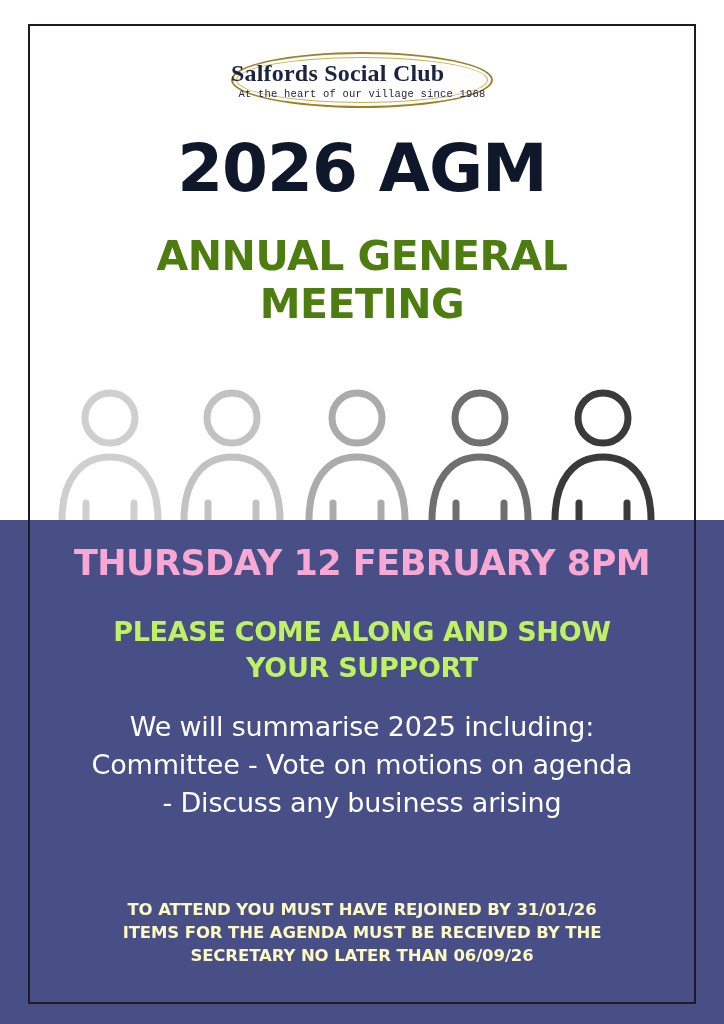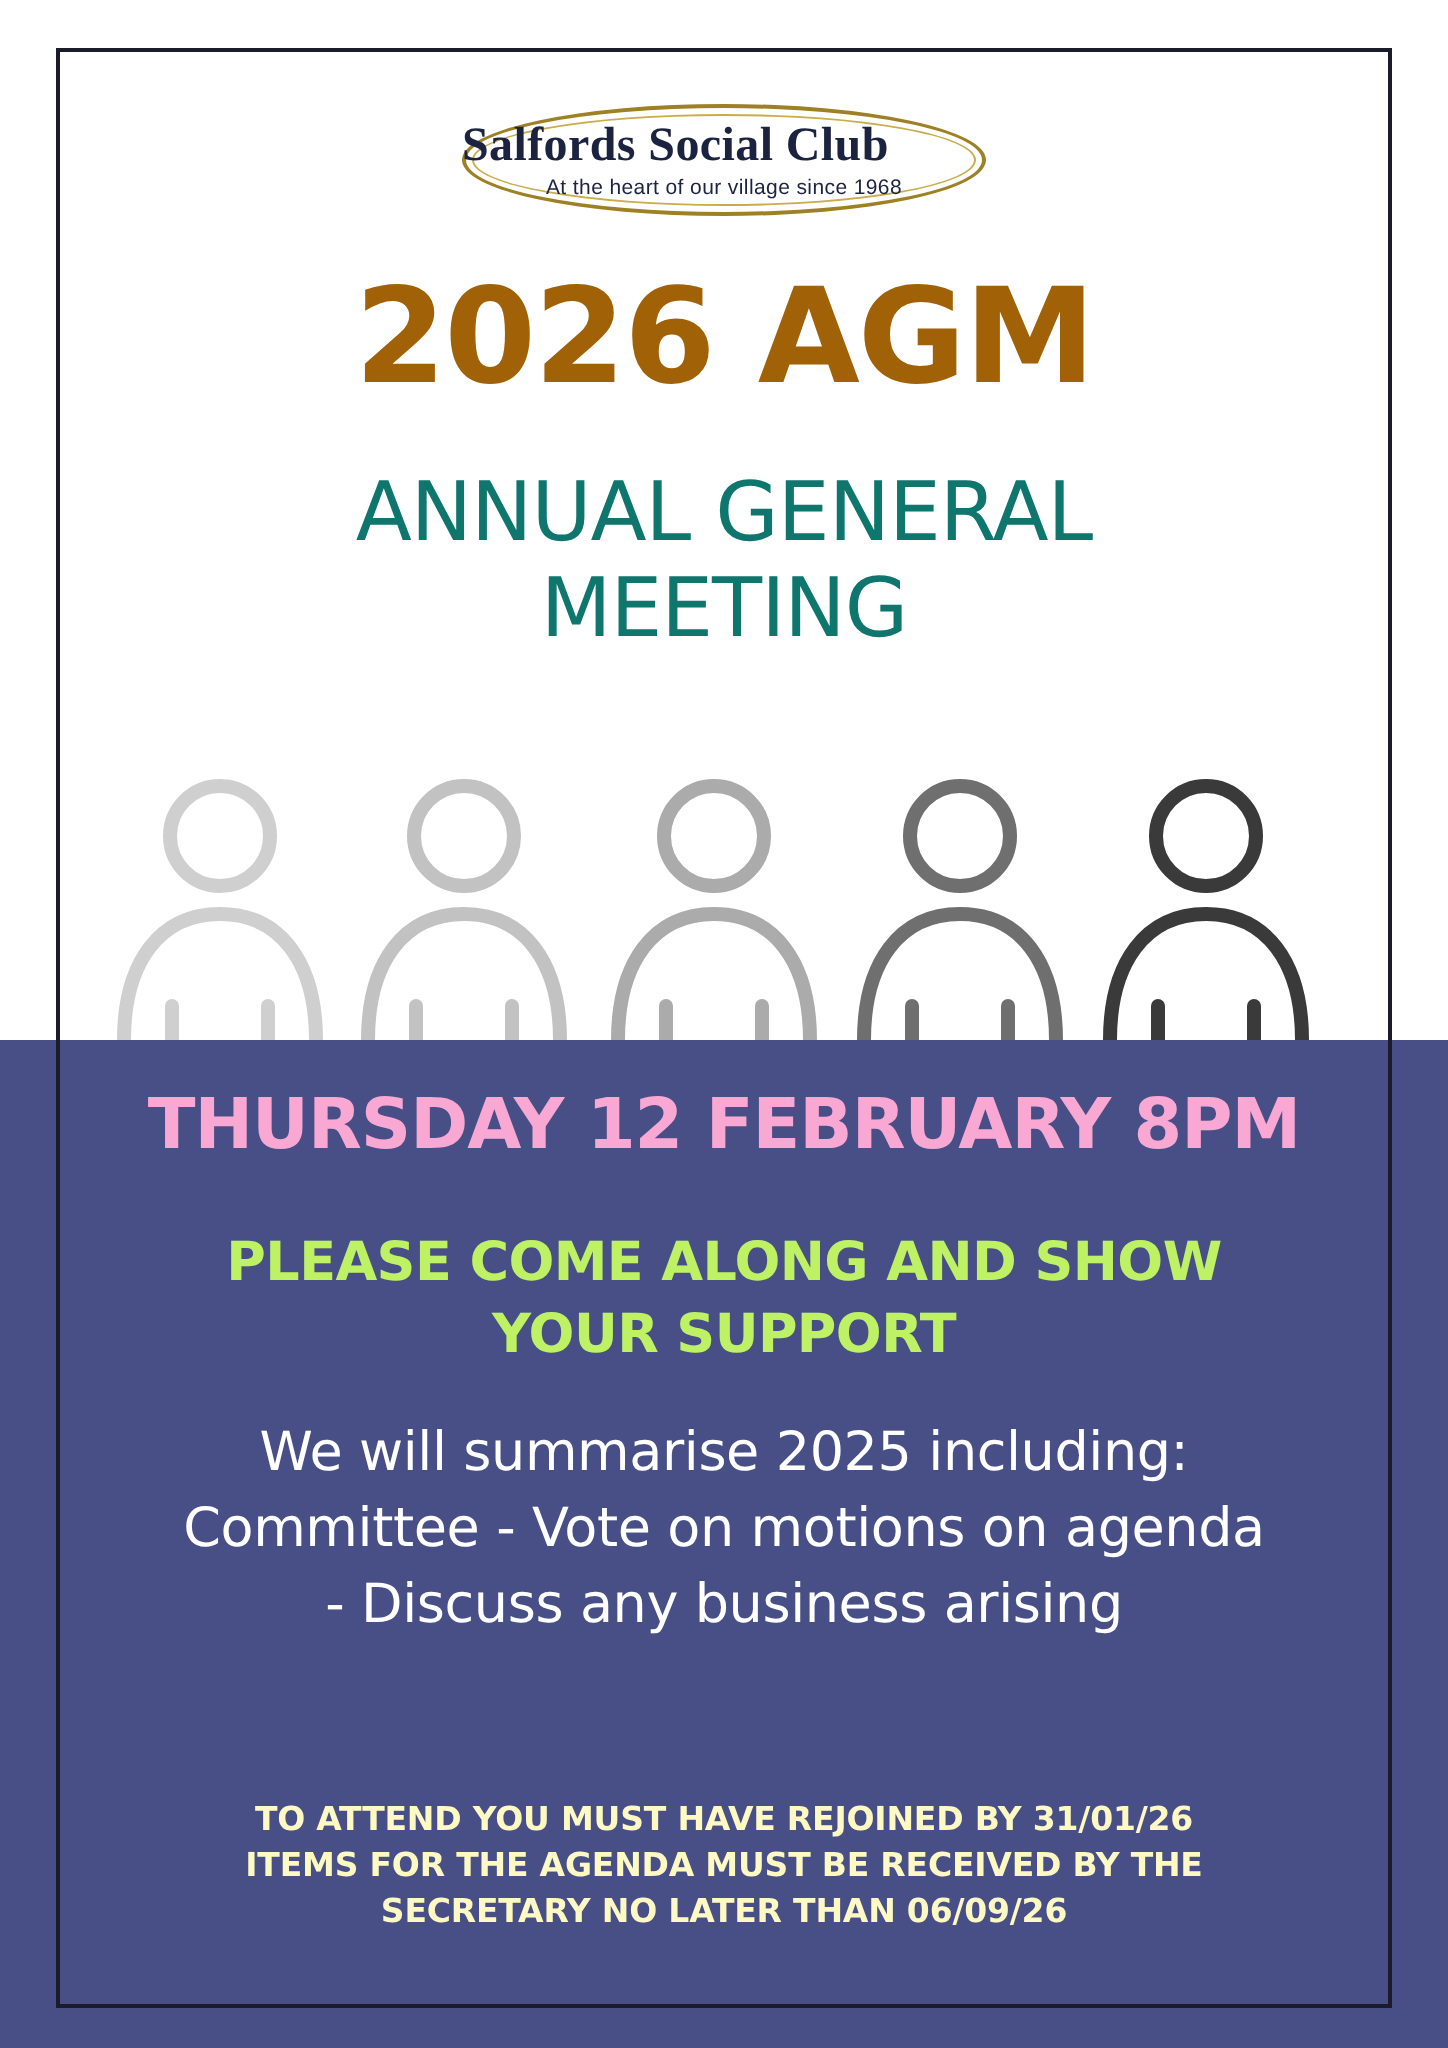--- a/index.html
+++ b/index.html
@@ -80,50 +80,50 @@
     font-size: 24px;
     color: #1b2340;
     letter-spacing: 0.2px;
   }
   .logo-tagline {
     position: absolute;
     top: 36px;
     left: 0;
     right: 0;
     text-align: center;
-    font-family: Liberation Sans, sans-serif;
+    font-family: Liberation Mono, monospace;
     font-size: 10.5px;
     color: #1b2340;
     letter-spacing: 0.2px;
   }
 
   .headline {
     position: absolute;
     top: 132px;
     left: 0;
     right: 0;
     text-align: center;
     font-family: "DejaVu Sans", sans-serif;
     font-weight: bold;
     font-size: 66px;
     line-height: 74px;
-    color: #a16207;
+    color: #0f172a;
     letter-spacing: -1px;
   }
   .subheadline {
     position: absolute;
     top: 232px;
     left: 0;
     right: 0;
     text-align: center;
     font-family: "DejaVu Sans", sans-serif;
-    font-weight: normal;
+    font-weight: bold;
     font-size: 41px;
     line-height: 48px;
-    color: #0f766e;
+    color: #4d7c0f;
     letter-spacing: -0.5px;
   }
 
   .people {
     position: absolute;
     left: 50px;
     top: 385px;
     width: 620px;
     height: 135px;
   }

